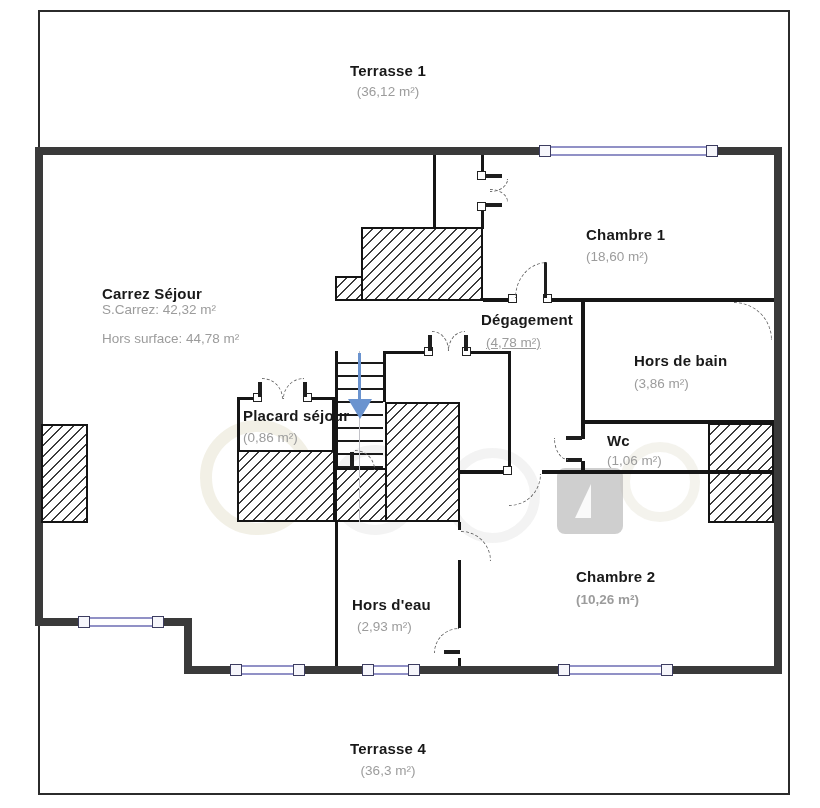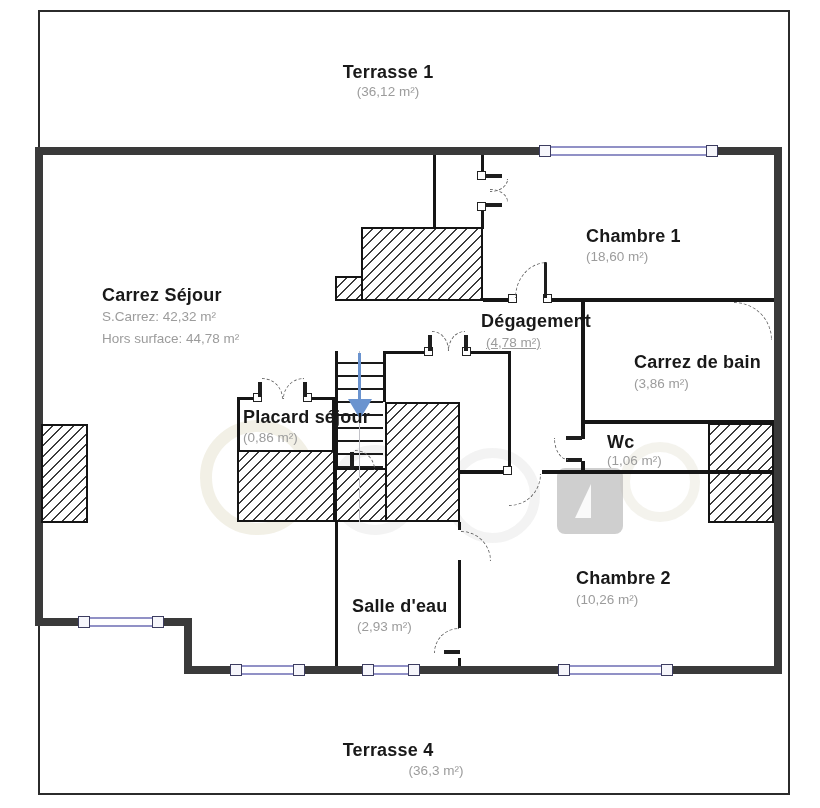--- a/index.html
+++ b/index.html
@@ -42,21 +42,21 @@
     background:repeating-linear-gradient(to bottom, transparent 0 11px, #1a1a1a 11px 13px);
   }
   .stairline { position:absolute; width:1px; background:#c2c2c8; }
   .arrowline { position:absolute; width:3px; background:#6a93cf; }
   .arrowhead {
     position:absolute; width:0; height:0;
     border-left:12px solid transparent; border-right:12px solid transparent;
     border-top:20px solid #6a93cf;
   }
   
-  .rname { position:absolute; font-size:18px; font-weight:700; color:#191919; white-space:nowrap; letter-spacing:.2px; }
+  .rname { position:absolute; font-size:15px; font-weight:700; color:#191919; white-space:nowrap; letter-spacing:.2px; }
   .rarea { position:absolute; font-size:13.5px; font-weight:400; color:#9c9c9c; white-space:nowrap; }
   .centered { transform:translateX(-50%); }
   
   .wm-ring { position:absolute; border-radius:50%; box-sizing:border-box; }
 </style>
 </head>
 <body>
 
 <div id="plan">
 
@@ -184,40 +184,40 @@
   <div class="leaf" style="left:444px;top:650px;width:16px;height:4px;"></div>
   <div class="arc tl" style="left:434px;top:628px;width:25px;height:25px;"></div>
 
   <div class="leaf" style="left:350px;top:452px;width:4px;height:18px;"></div>
   <div class="arc tr" style="left:355px;top:450px;width:20px;height:20px;"></div>
 
   <div class="rname centered" style="left:388px;top:62px;">Terrasse 1</div>
   <div class="rarea centered" style="left:388px;top:84px;">(36,12 m²)</div>
 
   <div class="rname" style="left:102px;top:285px;">Carrez Séjour</div>
-  <div class="rarea" style="left:102px;top:309px;">S.Carrez: 42,32 m²</div>
+  <div class="rarea" style="left:102px;top:302px;">S.Carrez: 42,32 m²</div>
   <div class="rarea" style="left:102px;top:331px;">Hors surface: 44,78 m²</div>
 
   <div class="rname" style="left:586px;top:226px;">Chambre 1</div>
   <div class="rarea" style="left:586px;top:249px;">(18,60 m²)</div>
 
   <div class="rname" style="left:481px;top:311px;">Dégagement</div>
   <div class="rarea" style="left:486px;top:335px;text-decoration:underline;">(4,78 m²)</div>
 
-  <div class="rname" style="left:634px;top:352px;">Carrez de bain</div>
+  <div class="rname" style="left:634px;top:352px;">Hors de bain</div>
   <div class="rarea" style="left:634px;top:376px;">(3,86 m²)</div>
 
   <div class="rname" style="left:243px;top:407px;">Placard séjour</div>
   <div class="rarea" style="left:243px;top:430px;">(0,86 m²)</div>
 
   <div class="rname" style="left:607px;top:432px;">Wc</div>
   <div class="rarea" style="left:607px;top:453px;">(1,06 m²)</div>
 
   <div class="rname" style="left:576px;top:568px;">Chambre 2</div>
-  <div class="rarea" style="left:576px;top:592px;">(10,26 m²)</div>
-
-  <div class="rname" style="left:352px;top:596px;">Salle d'eau</div>
+  <div class="rarea" style="left:576px;top:592px;font-weight:bold;">(10,26 m²)</div>
+
+  <div class="rname" style="left:352px;top:596px;">Hors d'eau</div>
   <div class="rarea" style="left:357px;top:619px;">(2,93 m²)</div>
 
   <div class="rname centered" style="left:388px;top:740px;">Terrasse 4</div>
-  <div class="rarea centered" style="left:388px;top:763px;margin-left:48px;">(36,3 m²)</div>
+  <div class="rarea centered" style="left:388px;top:763px;">(36,3 m²)</div>
 
 </div>
 
 </body></html>

